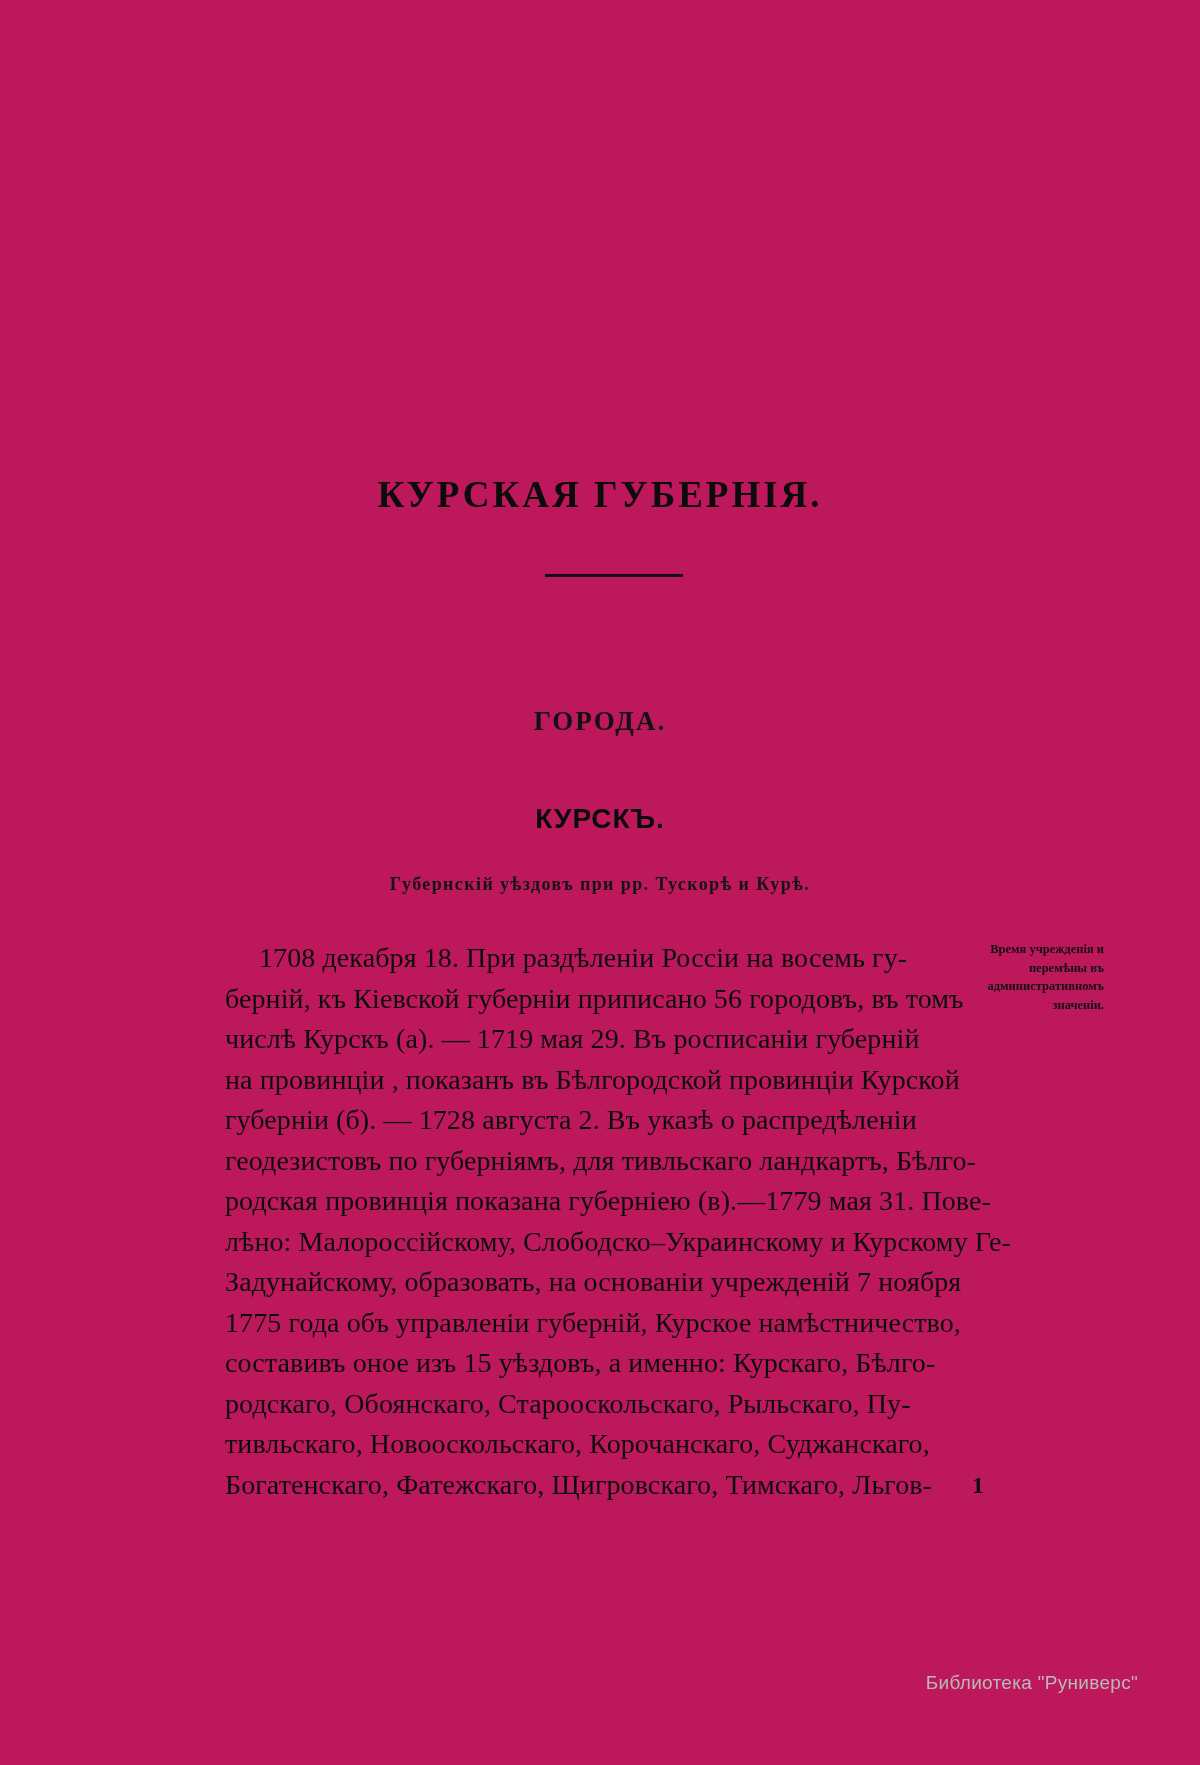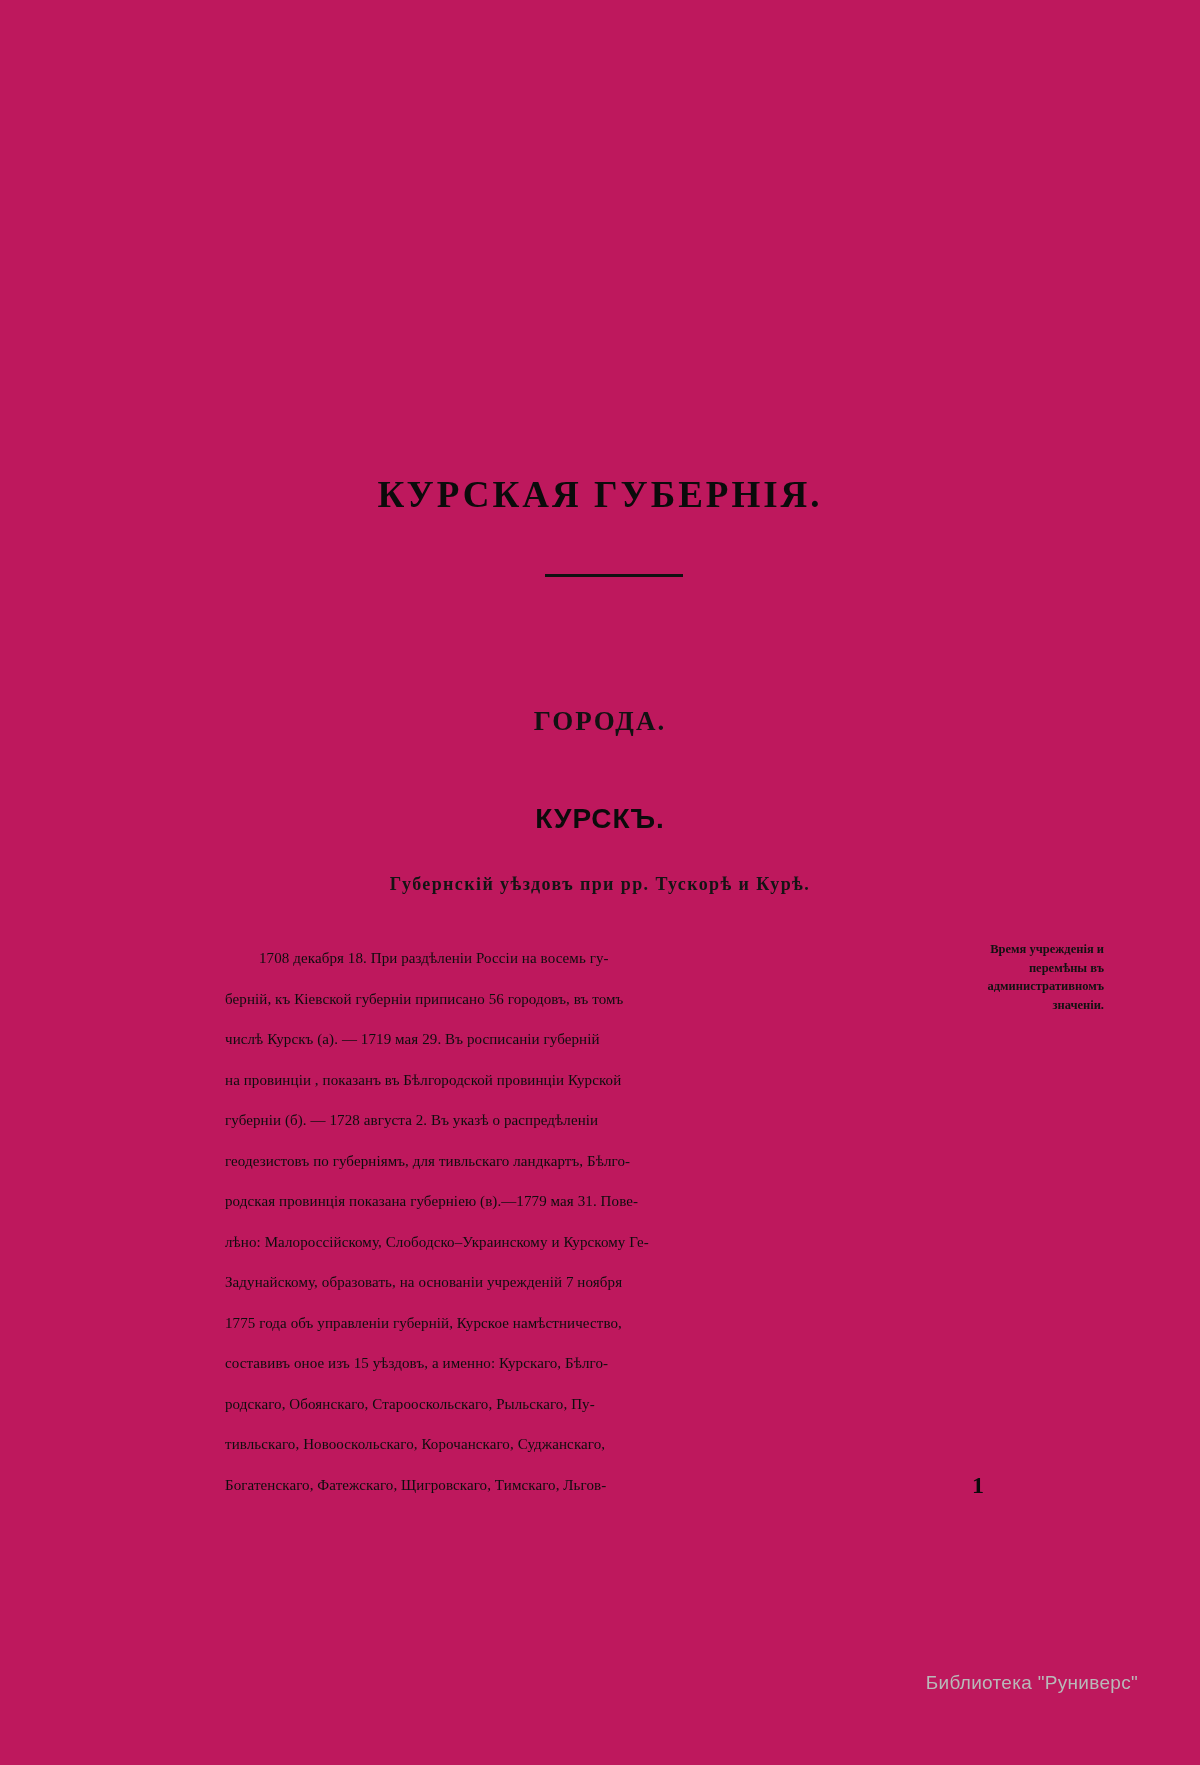--- a/index.html
+++ b/index.html
@@ -87,21 +87,21 @@
 
   
   .body-block {
     position: absolute;
     top: 938px;
     left: 225px;
     width: 758px;
   }
 
   .body-line {
-    font-size: 15px;
+    font-size: 28px;
     line-height: 40.5px;
     white-space: nowrap;
     color: #0d0d0d;
     letter-spacing: 0.1px;
   }
   .body-line .ind {
     display: inline-block;
     width: 34px;
   }
 

